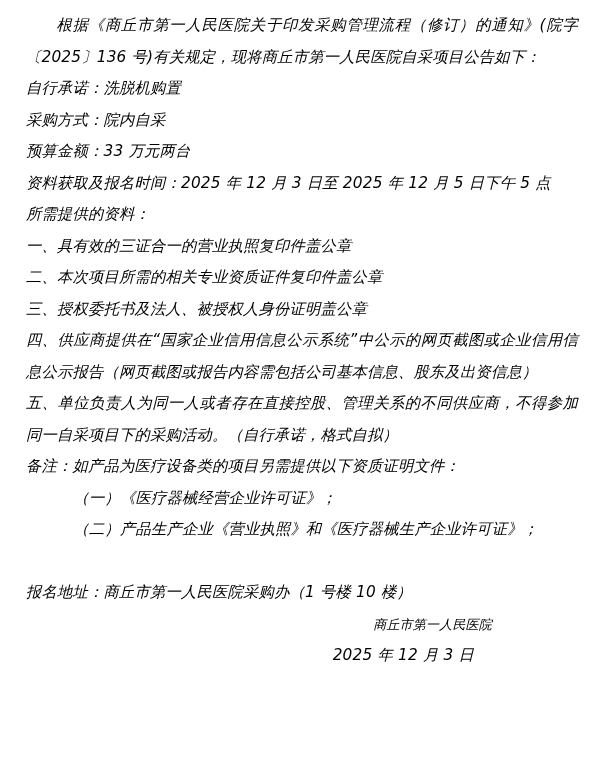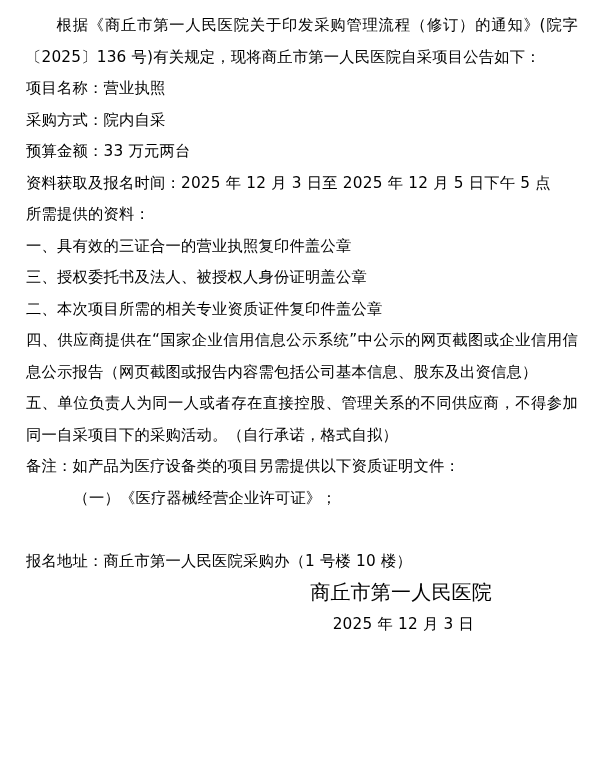--- a/index.html
+++ b/index.html
@@ -13,20 +13,21 @@
     font-family: "DejaVu Sans", "Liberation Sans", sans-serif;
     color: #000000;
     overflow: hidden;
   }
   .page {
     width: 604px;
     height: 745px;
     box-sizing: border-box;
     padding: 10px 26px 0 26px;
     position: relative;
+    font-style: italic;
   }
   .para {
     font-size: 15.3px;
     line-height: 31.5px;
     text-align: justify;
     text-justify: inter-ideograph;
     letter-spacing: 0.2px;
     margin: 0;
     white-space: pre-wrap;
   }
@@ -38,52 +39,53 @@
   }
   .spacer-blank {
     height: 31.5px;
   }
   .sign-block {
     margin-top: 0;
     text-align: right;
     padding-right: 86px;
   }
   .sign-line {
-    font-size: 20px;
+    font-size: 13px;
     line-height: 31.5px;
     letter-spacing: 0.2px;
   }
   .sign-date {
     font-size: 15.3px;
     line-height: 31.5px;
     letter-spacing: 0.2px;
     padding-right: 18px;
   }
 </style>
 </head>
 <body>
 
 <div class="page">
 
   <p class="para indent2">根据《商丘市第一人民医院关于印发采购管理流程（修订）的通知》(院字〔2025〕136 号)有关规定，现将商丘市第一人民医院自采项目公告如下：</p>
 
-  <p class="para">项目名称：营业执照</p>
+  <p class="para">自行承诺：洗脱机购置</p>
   <p class="para">采购方式：院内自采</p>
   <p class="para">预算金额：33 万元两台</p>
   <p class="para">资料获取及报名时间：2025 年 12 月 3 日至 2025 年 12 月 5 日下午 5 点</p>
   <p class="para">所需提供的资料：</p>
 
   <p class="para">一、具有效的三证合一的营业执照复印件盖公章</p>
+  <p class="para">二、本次项目所需的相关专业资质证件复印件盖公章</p>
   <p class="para">三、授权委托书及法人、被授权人身份证明盖公章</p>
-  <p class="para">二、本次项目所需的相关专业资质证件复印件盖公章</p>
   <p class="para">四、供应商提供在“国家企业信用信息公示系统”中公示的网页截图或企业信用信息公示报告（网页截图或报告内容需包括公司基本信息、股东及出资信息）</p>
   <p class="para">五、单位负责人为同一人或者存在直接控股、管理关系的不同供应商，不得参加同一自采项目下的采购活动。（自行承诺，格式自拟）</p>
 
   <p class="para">备注：如产品为医疗设备类的项目另需提供以下资质证明文件：</p>
   <p class="para indent-list">（一）《医疗器械经营企业许可证》；</p>
+  <p class="para indent-list">（二）产品生产企业《营业执照》和《医疗器械生产企业许可证》；</p>
 
   <div class="spacer-blank"></div>
 
   <p class="para">报名地址：商丘市第一人民医院采购办（1 号楼 10 楼）</p>
 
   <div class="sign-block">
     <div class="sign-line">商丘市第一人民医院</div>
     <div class="sign-date">2025 年 12 月 3 日</div>
   </div>
 

